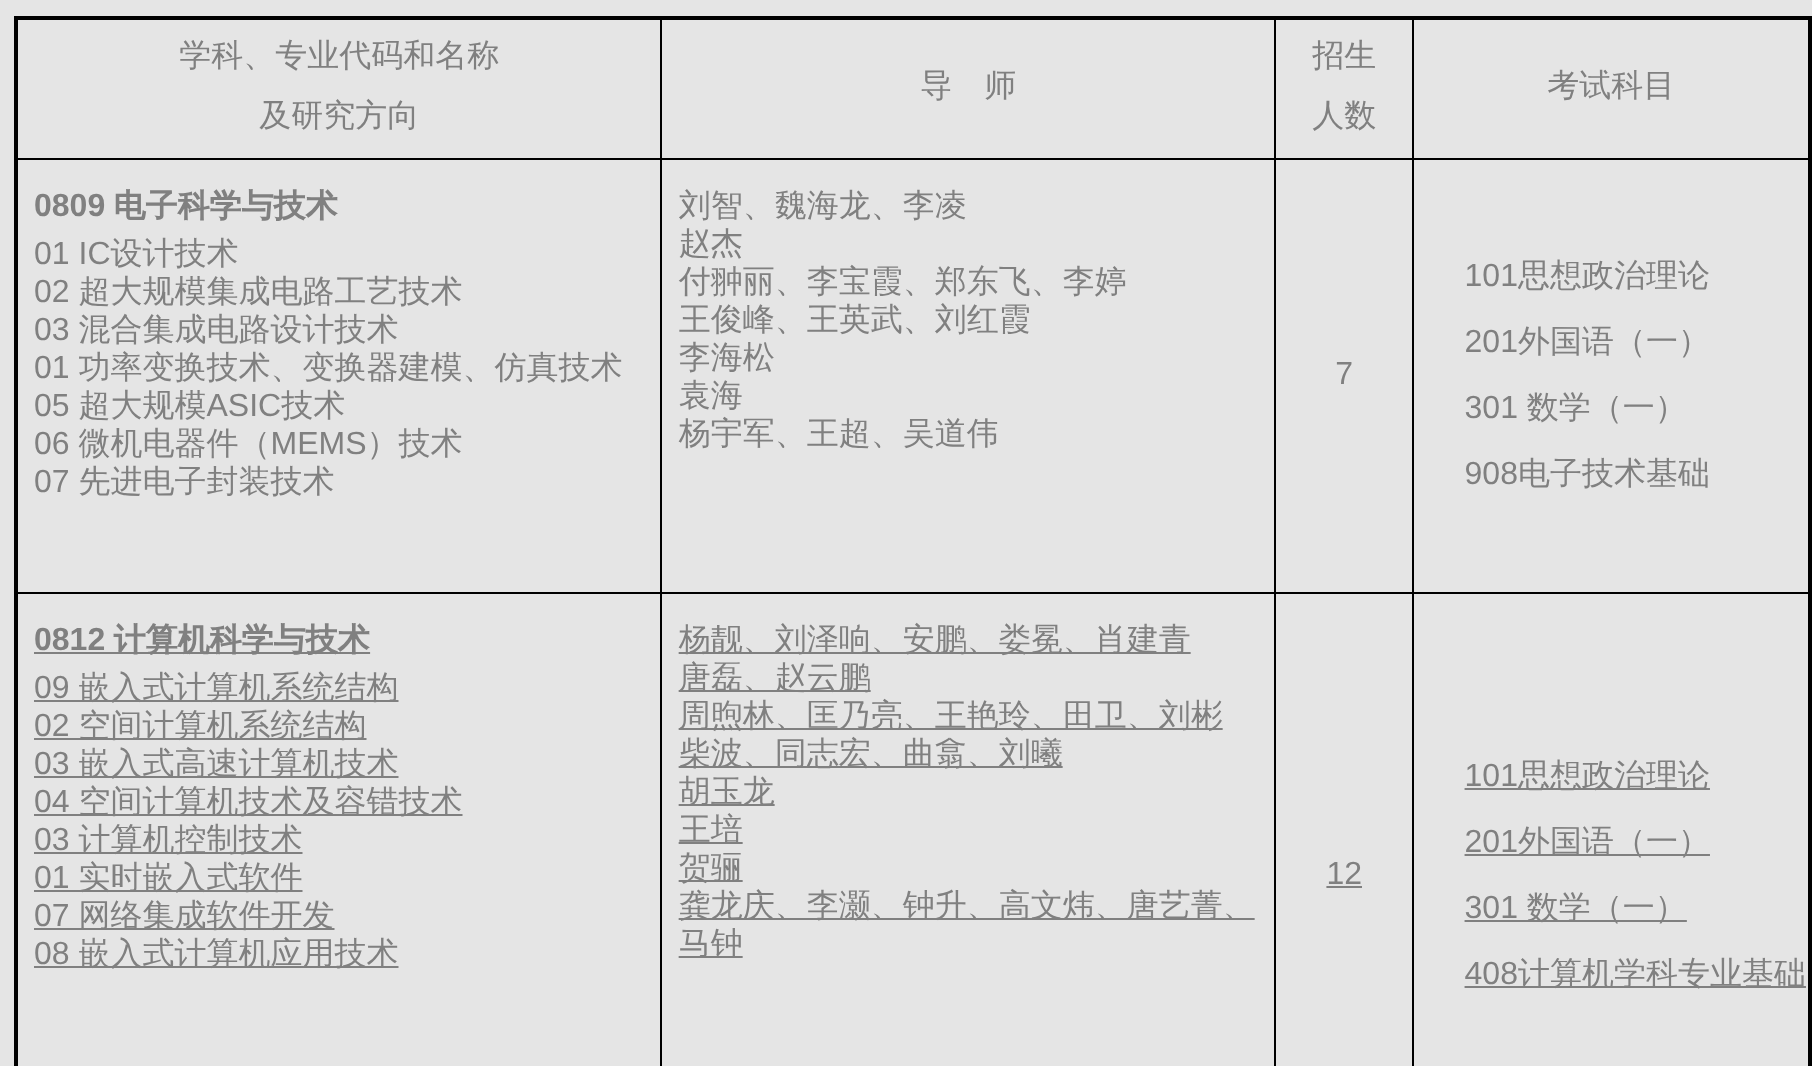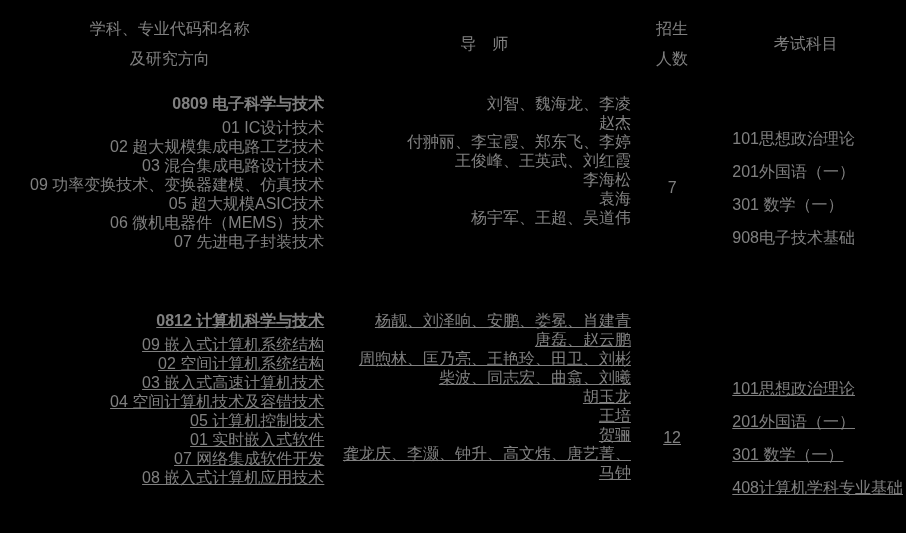--- a/index.html
+++ b/index.html
@@ -5,21 +5,21 @@
   html, body {
     margin: 0;
     padding: 0;
     background: #ffffff;
     font-family: "Liberation Sans", sans-serif;
   }
   .page {
     position: relative;
     width: 906px;
     height: 533px;
-    background: #000000;
+    background: #e5e5e5;
     overflow: hidden;
   }
   table.admissions {
     position: absolute;
     left: 7px;
     top: 8px;
     border-collapse: collapse;
     table-layout: fixed;
     border: 2px solid #000000;
     color: #808080;
@@ -38,21 +38,20 @@
   th.hdr {
     text-align: center;
     vertical-align: middle;
     line-height: 30px;
     color: #808080;
   }
   td.cell-discipline,
   td.cell-advisors {
     vertical-align: top;
     padding: 14px 6px 0 8px;
-    text-align: right;
   }
   .program-title {
     font-weight: bold;
     line-height: 20px;
     margin-bottom: 4px;
     white-space: nowrap;
   }
   .directions > div {
     line-height: 19px;
     white-space: nowrap;
@@ -98,21 +97,21 @@
       </tr>
     </thead>
     <tbody>
       <tr class="body-row-1">
         <td class="cell-discipline">
           <div class="program-title">0809 电子科学与技术</div>
           <div class="directions">
               <div>01 IC设计技术</div>
               <div>02 超大规模集成电路工艺技术</div>
               <div>03 混合集成电路设计技术</div>
-              <div>09 功率变换技术、变换器建模、仿真技术</div>
+              <div>01 功率变换技术、变换器建模、仿真技术</div>
               <div>05 超大规模ASIC技术</div>
               <div>06 微机电器件（MEMS）技术</div>
               <div>07 先进电子封装技术</div>
             </div>
         </td>
         <td class="cell-advisors">
           <div class="advisors">
               <div>刘智、魏海龙、李凌</div>
               <div>赵杰</div>
               <div>付翀丽、李宝霞、郑东飞、李婷</div>
@@ -133,21 +132,21 @@
         </td>
       </tr>
       <tr class="body-row-2">
         <td class="cell-discipline">
           <div class="program-title">0812 计算机科学与技术</div>
           <div class="directions">
               <div>09 嵌入式计算机系统结构</div>
               <div>02 空间计算机系统结构</div>
               <div>03 嵌入式高速计算机技术</div>
               <div>04 空间计算机技术及容错技术</div>
-              <div>05 计算机控制技术</div>
+              <div>03 计算机控制技术</div>
               <div>01 实时嵌入式软件</div>
               <div>07 网络集成软件开发</div>
               <div>08 嵌入式计算机应用技术</div>
             </div>
         </td>
         <td class="cell-advisors">
           <div class="advisors">
               <div>杨靓、刘泽响、安鹏、娄冕、肖建青</div>
               <div>唐磊、赵云鹏</div>
               <div>周煦林、匡乃亮、王艳玲、田卫、刘彬</div>

